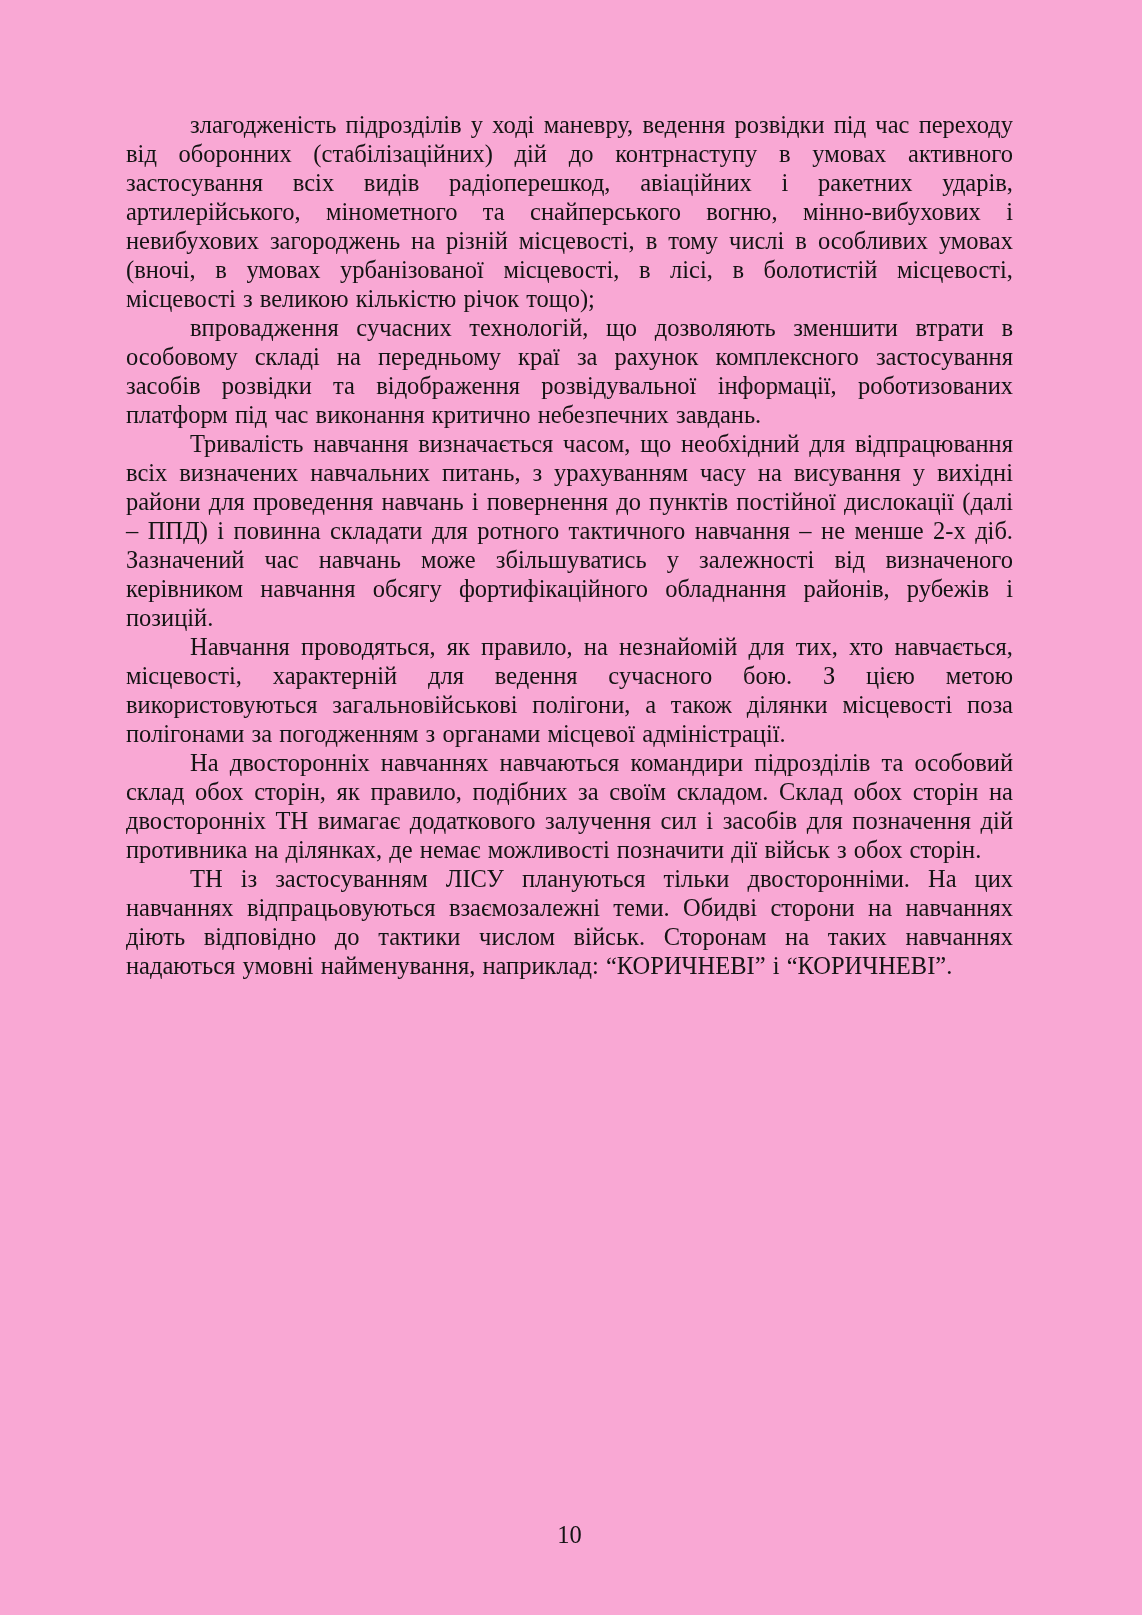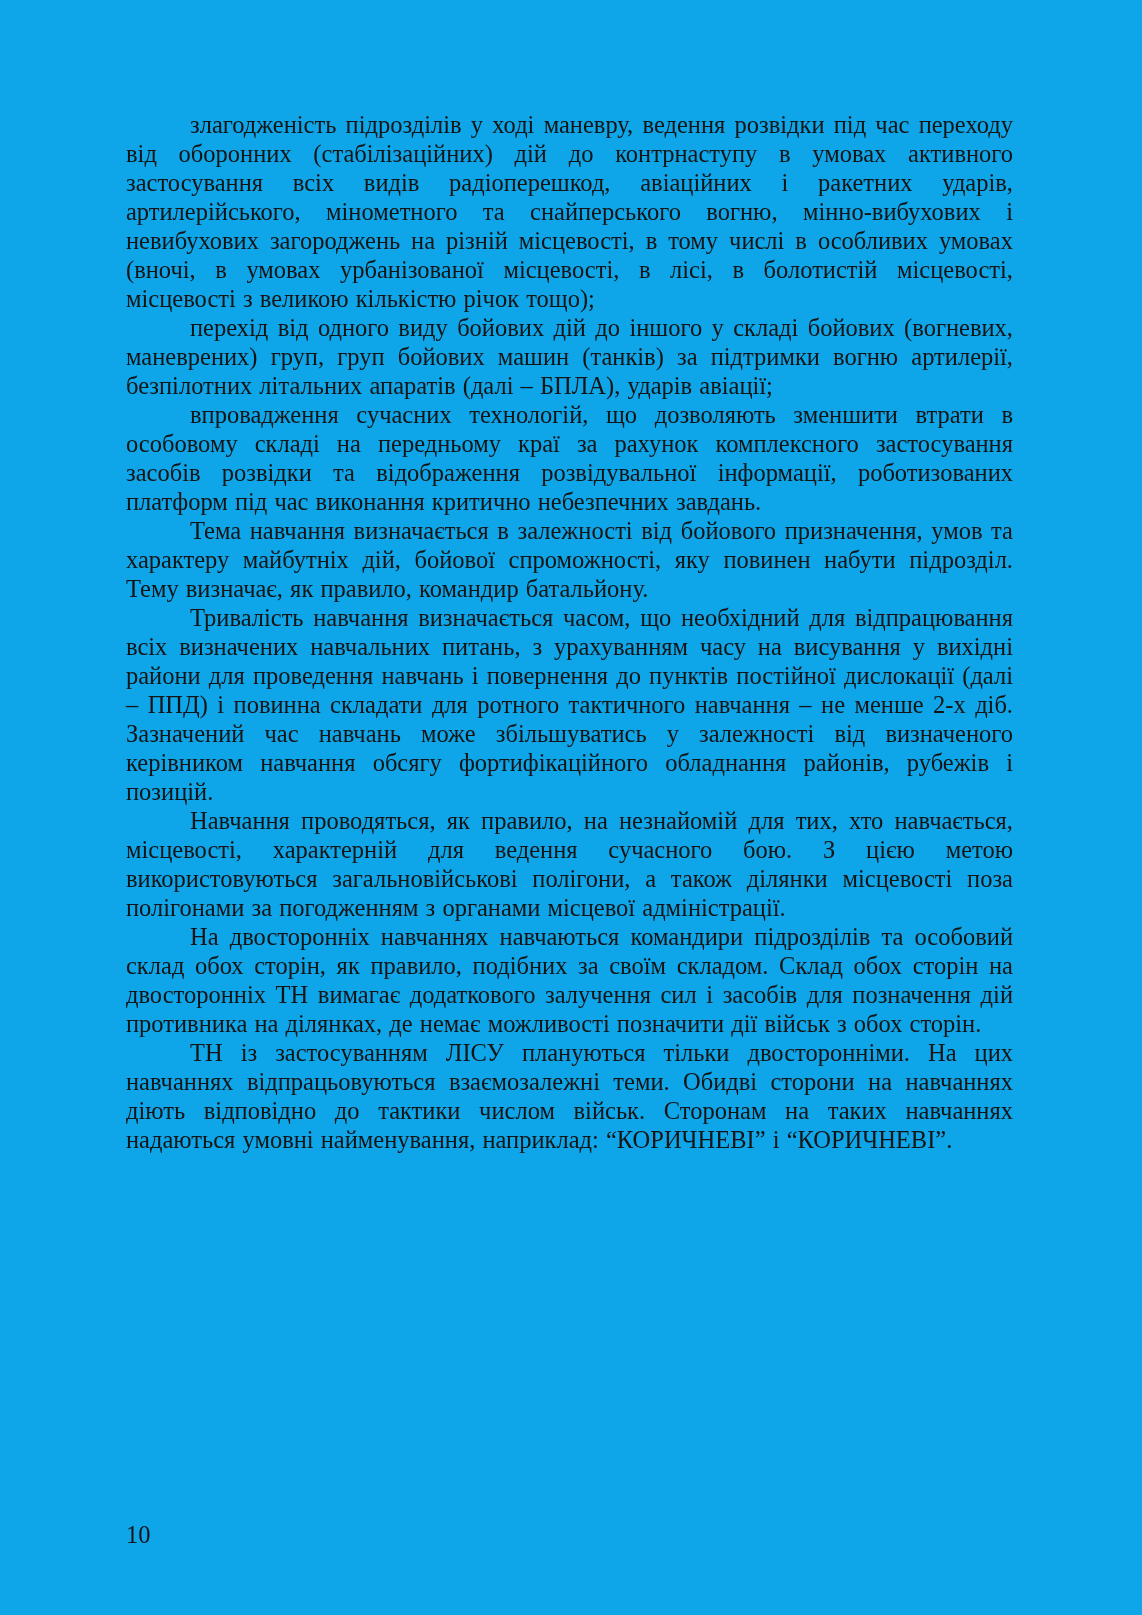--- a/index.html
+++ b/index.html
@@ -4,21 +4,21 @@
 <style>
   html, body {
     margin: 0;
     padding: 0;
     background: #ffffff;
   }
   .page {
     position: relative;
     width: 1142px;
     height: 1615px;
-    background: #0ea5e9;
+    background: #f9a8d4;
     font-family: "Liberation Serif", "DejaVu Serif", serif;
     color: #141414;
     overflow: hidden;
   }
   .content {
     position: absolute;
     left: 126px;
     top: 110px;
     width: 887px;
   }
@@ -30,32 +30,31 @@
     text-indent: 64px;
     word-spacing: 1px;
   }
   .run-italic {
   }
   .page-number {
     position: absolute;
     left: 126px;
     top: 1520px;
     width: 887px;
+    text-align: center;
     font-size: 24.5px;
     line-height: 29px;
   }
 </style>
 </head>
 <body>
 
 <div class="page">
   <div class="content" id="paragraphs-container">
       <p class="para"><span>злагодженість підрозділів у ході маневру, ведення розвідки під час переходу від оборонних (стабілізаційних) дій до контрнаступу в умовах активного застосування всіх видів радіоперешкод, авіаційних і ракетних ударів, артилерійського, мінометного та снайперського вогню, мінно-вибухових і невибухових загороджень на різній місцевості, в тому числі в особливих умовах (вночі, в умовах урбанізованої місцевості, в лісі, в болотистій місцевості, місцевості з великою кількістю річок тощо);</span></p>
-      <p class="para"><span>перехід від одного виду бойових дій до іншого у складі бойових (вогневих, маневрених) груп, груп бойових машин (танків) за підтримки вогню артилерії, безпілотних літальних апаратів (далі – БПЛА), ударів авіації;</span></p>
       <p class="para"><span>впровадження сучасних технологій, що дозволяють зменшити втрати в особовому складі на передньому краї за рахунок комплексного застосування засобів розвідки та відображення розвідувальної інформації, роботизованих платформ під час виконання критично небезпечних завдань.</span></p>
-      <p class="para"><span>Тема навчання визначається в залежності від бойового призначення, умов та характеру майбутніх дій, бойової спроможності, яку повинен набути підрозділ. Тему визначає, як правило, командир батальйону.</span></p>
       <p class="para"><span>Тривалість навчання визначається часом, що необхідний для відпрацювання всіх визначених навчальних питань, з урахуванням часу на висування у вихідні райони для проведення навчань і повернення до пунктів постійної дислокації (далі – ППД) і повинна складати для ротного тактичного навчання – не менше 2-х діб. Зазначений час навчань може збільшуватись у залежності від визначеного керівником навчання обсягу фортифікаційного обладнання районів, рубежів і позицій.</span></p>
       <p class="para"><span>Навчання проводяться, як правило, на незнайомій для тих, хто навчається, місцевості, характерній для ведення сучасного бою. З цією метою використовуються загальновійськові полігони, а також ділянки місцевості поза полігонами за погодженням з органами місцевої адміністрації.</span></p>
       <p class="para"><span>На двосторонніх навчаннях навчаються командири підрозділів та особовий склад обох сторін, як правило, подібних за своїм складом. Склад обох сторін на двосторонніх ТН вимагає додаткового залучення сил і засобів для позначення дій противника на ділянках, де немає можливості позначити дії військ з обох сторін.</span></p>
       <p class="para"><span>ТН із застосуванням ЛІСУ плануються тільки двосторонніми. На цих навчаннях відпрацьовуються взаємозалежні теми. Обидві сторони на навчаннях діють відповідно до тактики числом військ. Сторонам на таких навчаннях надаються умовні найменування, </span><span class="run-italic">наприклад:</span><span> “КОРИЧНЕВІ” і “КОРИЧНЕВІ”.</span></p>
     </div>
   <div class="page-number">10</div>
 </div>
 
 </body></html>

